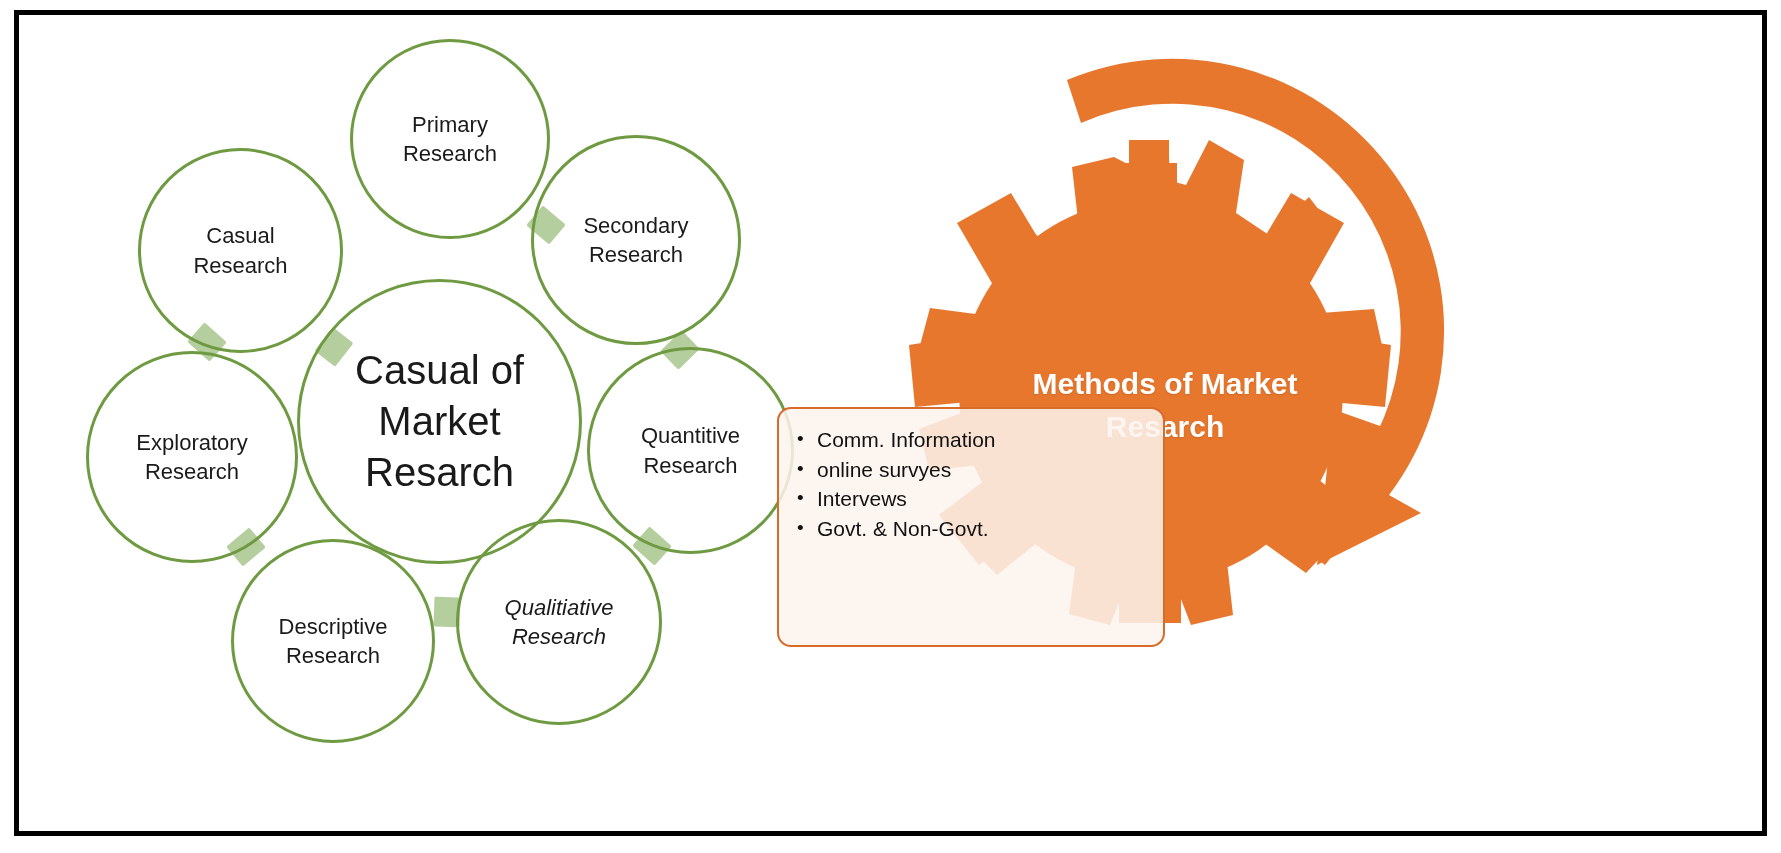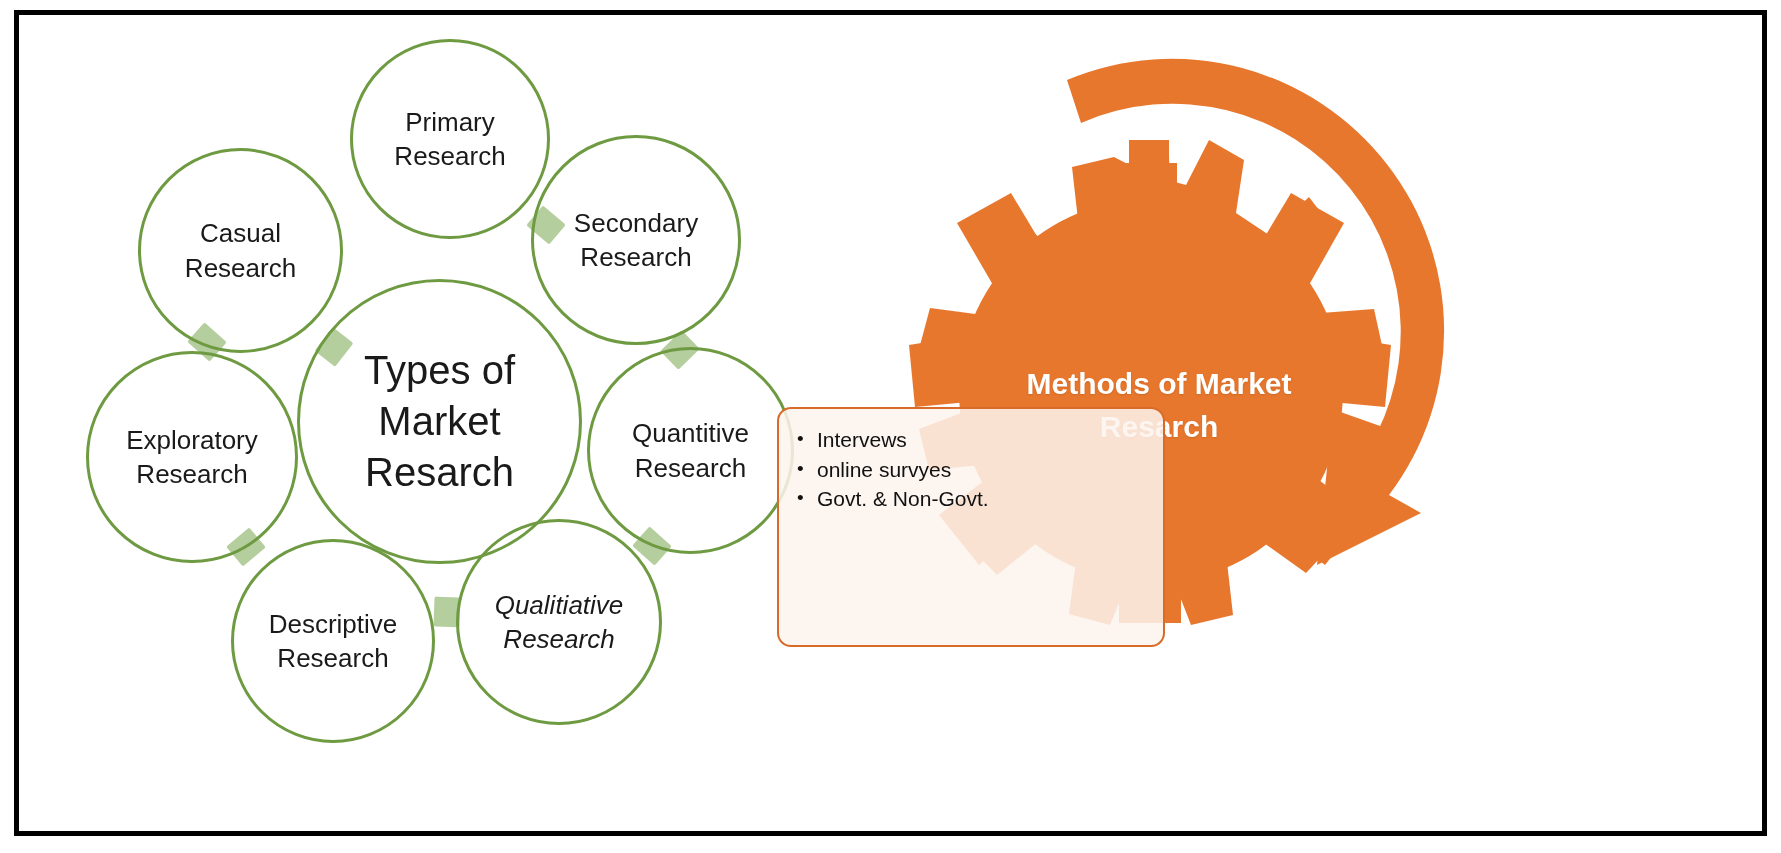--- a/index.html
+++ b/index.html
@@ -44,21 +44,21 @@
     position: absolute;
     border-radius: 50%;
     border: 3px solid #6E9A41;
     background: transparent;
     display: flex;
     align-items: center;
     justify-content: center;
     text-align: center;
     box-sizing: border-box;
     color: #1a1a1a;
-    font-size: 26px;
+    font-size: 22px;
     line-height: 1.32;
     z-index: 3;
   }
 
   .circle.center {
     font-size: 40px;
     line-height: 1.28;
     font-weight: 400;
     z-index: 2;
   }
@@ -80,21 +80,21 @@
     left: 770px;
     top: 30px;
     width: 700px;
     height: 640px;
   }
 
   .gear-svg { position: absolute; left: 0; top: 0; }
 
   .gear-title {
     position: absolute;
-    left: 130px;
+    left: 136px;
     top: 318px;
     width: 480px;
     text-align: center;
     color: #ffffff;
     font-weight: bold;
     font-size: 30px;
     line-height: 1.42;
     z-index: 4;
     pointer-events: none;
     text-shadow: 0 1px 2px rgba(150,80,20,.35);
@@ -149,21 +149,21 @@
       <div class="connector" style="left:240px; top:305px; width:30px; height:26px; transform:rotate(-52deg);"></div>
       <div class="connector" style="left:452px; top:183px; width:30px; height:26px; transform:rotate(40deg);"></div>
       <div class="connector" style="left:586px; top:308px; width:30px; height:26px; transform:rotate(-44deg);"></div>
       <div class="connector" style="left:558px; top:504px; width:30px; height:26px; transform:rotate(42deg);"></div>
       <div class="connector" style="left:355px; top:568px; width:26px; height:30px; transform:rotate(2deg);"></div>
       <div class="connector" style="left:152px; top:505px; width:30px; height:26px; transform:rotate(-40deg);"></div>
       <div class="connector" style="left:113px; top:300px; width:30px; height:26px; transform:rotate(42deg);"></div>
 
       <div class="circle center" style="left:218px; top:250px; width:285px; height:285px;">
         <span class="lbl">
-          <span>Types of</span><br>
+          <span>Casual of</span><br>
           <span>Market</span><br>
           <span>Resarch</span>
         </span>
       </div>
 
       <div class="circle" style="left:271px; top:10px; width:200px; height:200px;">
         <span class="lbl">
           <span>Primary</span><br><span>Research</span>
         </span>
       </div>
@@ -256,20 +256,21 @@
       </svg>
 
       <div class="gear-title">
         <span>Methods of Market</span><br>
         <span>Resarch</span>
       </div>
     </div>
 
     <div class="callout">
       <ul>
+        <li>Comm. Information</li>
+        <li>online survyes</li>
         <li>Intervews</li>
-        <li>online survyes</li>
         <li>Govt. &amp; Non-Govt.</li>
       </ul>
     </div>
 
   </div>
 </div>
 
 </body></html>

